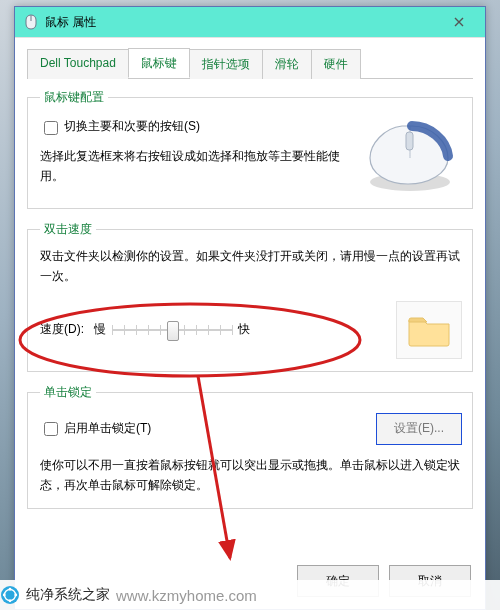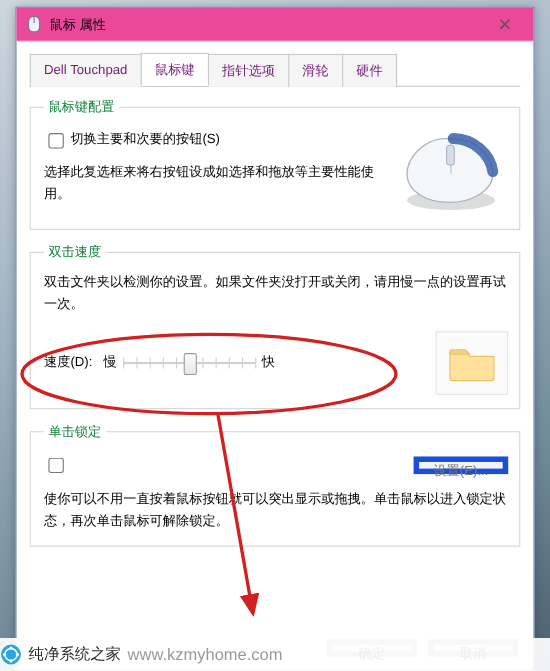--- a/index.html
+++ b/index.html
@@ -25,21 +25,21 @@
     width: 470px; height: 602px;
     background: #fff;
     border: 1px solid #5c74b3;
     box-shadow: 0 0 8px rgba(0,0,0,.25);
   }
   .titlebar {
     height: 30px;
     display: flex; align-items: center;
     padding: 0 4px 0 8px;
     border-bottom: 1px solid #e3e3e3;
-    background: #ec4899;
+    background: #5eead4;
   }
   .titlebar .ico {
     width: 16px; height: 16px; margin-right: 6px;
     display: inline-flex; align-items: center; justify-content: center;
   }
   .titlebar .ttl { flex: 1; font-size: 12px; }
   .titlebar .close {
     width: 44px; height: 28px;
     display: flex; align-items: center; justify-content: center;
     color: #555; cursor: default;
@@ -52,21 +52,21 @@
     font-size: 12px;
   }
   .tab {
     padding: 6px 12px 5px;
     border: 1px solid #c9c9c9;
     border-bottom: none;
     background: #f5f5f5;
     margin-right: -1px;
     position: relative;
     top: 1px;
-    color: #701a75;
+    color: #15803d;
   }
   .tab.active {
     background: #fff;
     border-bottom: 1px solid #fff;
     top: 0;
     z-index: 2;
   }
 
   .panel {
     margin: 0 12px;
@@ -132,22 +132,22 @@
     border: 1px solid #e4e4e4;
     display: flex; align-items: center; justify-content: center;
     background: #fafafa;
   }
 
   .g3-row1 { display: flex; align-items: center; margin: 4px 0 10px 0; }
   .g3-row1 label.cb { display: inline-flex; align-items: center; }
   .g3-row1 label.cb input { margin-right: 6px; width: 14px; height: 14px; }
   .btn {
     font: inherit;
-    min-width: 86px; height: 16px;
-    border: 5px solid #1d4ed8;
+    min-width: 86px; height: 32px;
+    border: 1px solid #1d4ed8;
     background: #f3f3f3;
     color: #777;
     cursor: default;
     padding: 0 12px;
   }
   .btn.enabled { color: #000; border-color: #a5a5a5; background: #eee; }
   .g3-note { line-height: 1.7; }
 
   .actions {
     position: absolute;
@@ -258,20 +258,21 @@
           </svg>
         </div>
       </div>
     </fieldset>
 
     <fieldset class="group">
       <legend>单击锁定</legend>
       <div class="g3-row1">
         <label class="cb" style="flex:1">
           <input type="checkbox" style="">
+          <span>启用单击锁定(T)</span>
         </label>
         <button class="btn" disabled="">
           <span>设置(E)...</span>
         </button>
       </div>
       <div class="g3-note">使你可以不用一直按着鼠标按钮就可以突出显示或拖拽。单击鼠标以进入锁定状态，再次单击鼠标可解除锁定。</div>
     </fieldset>
 
   </div>
 

